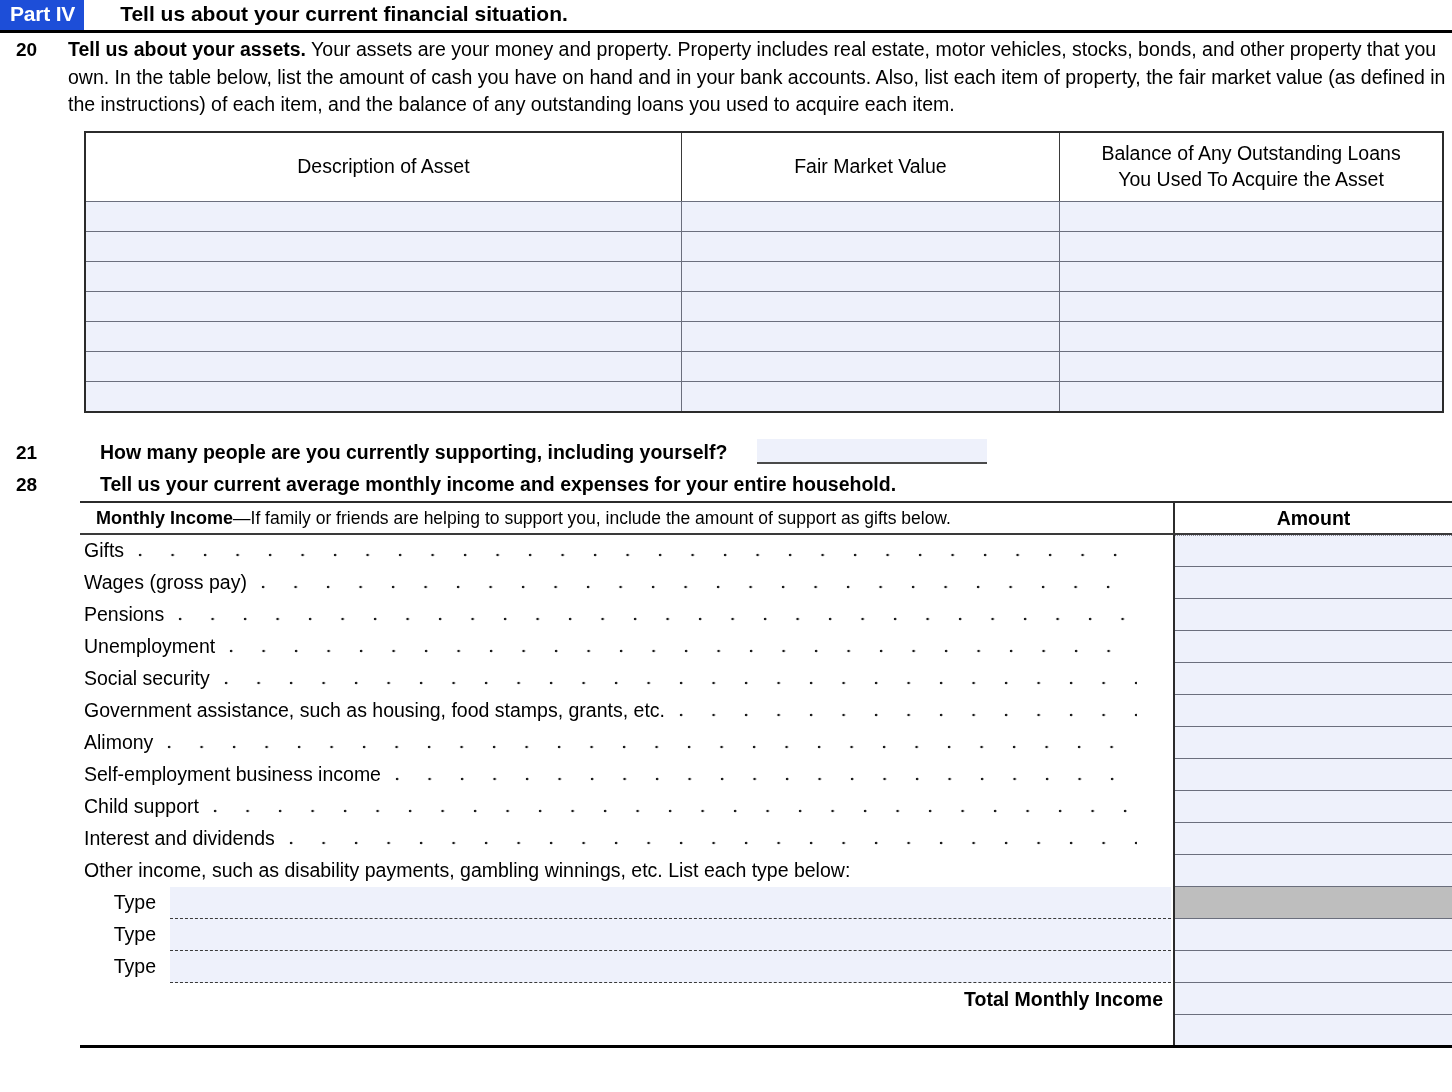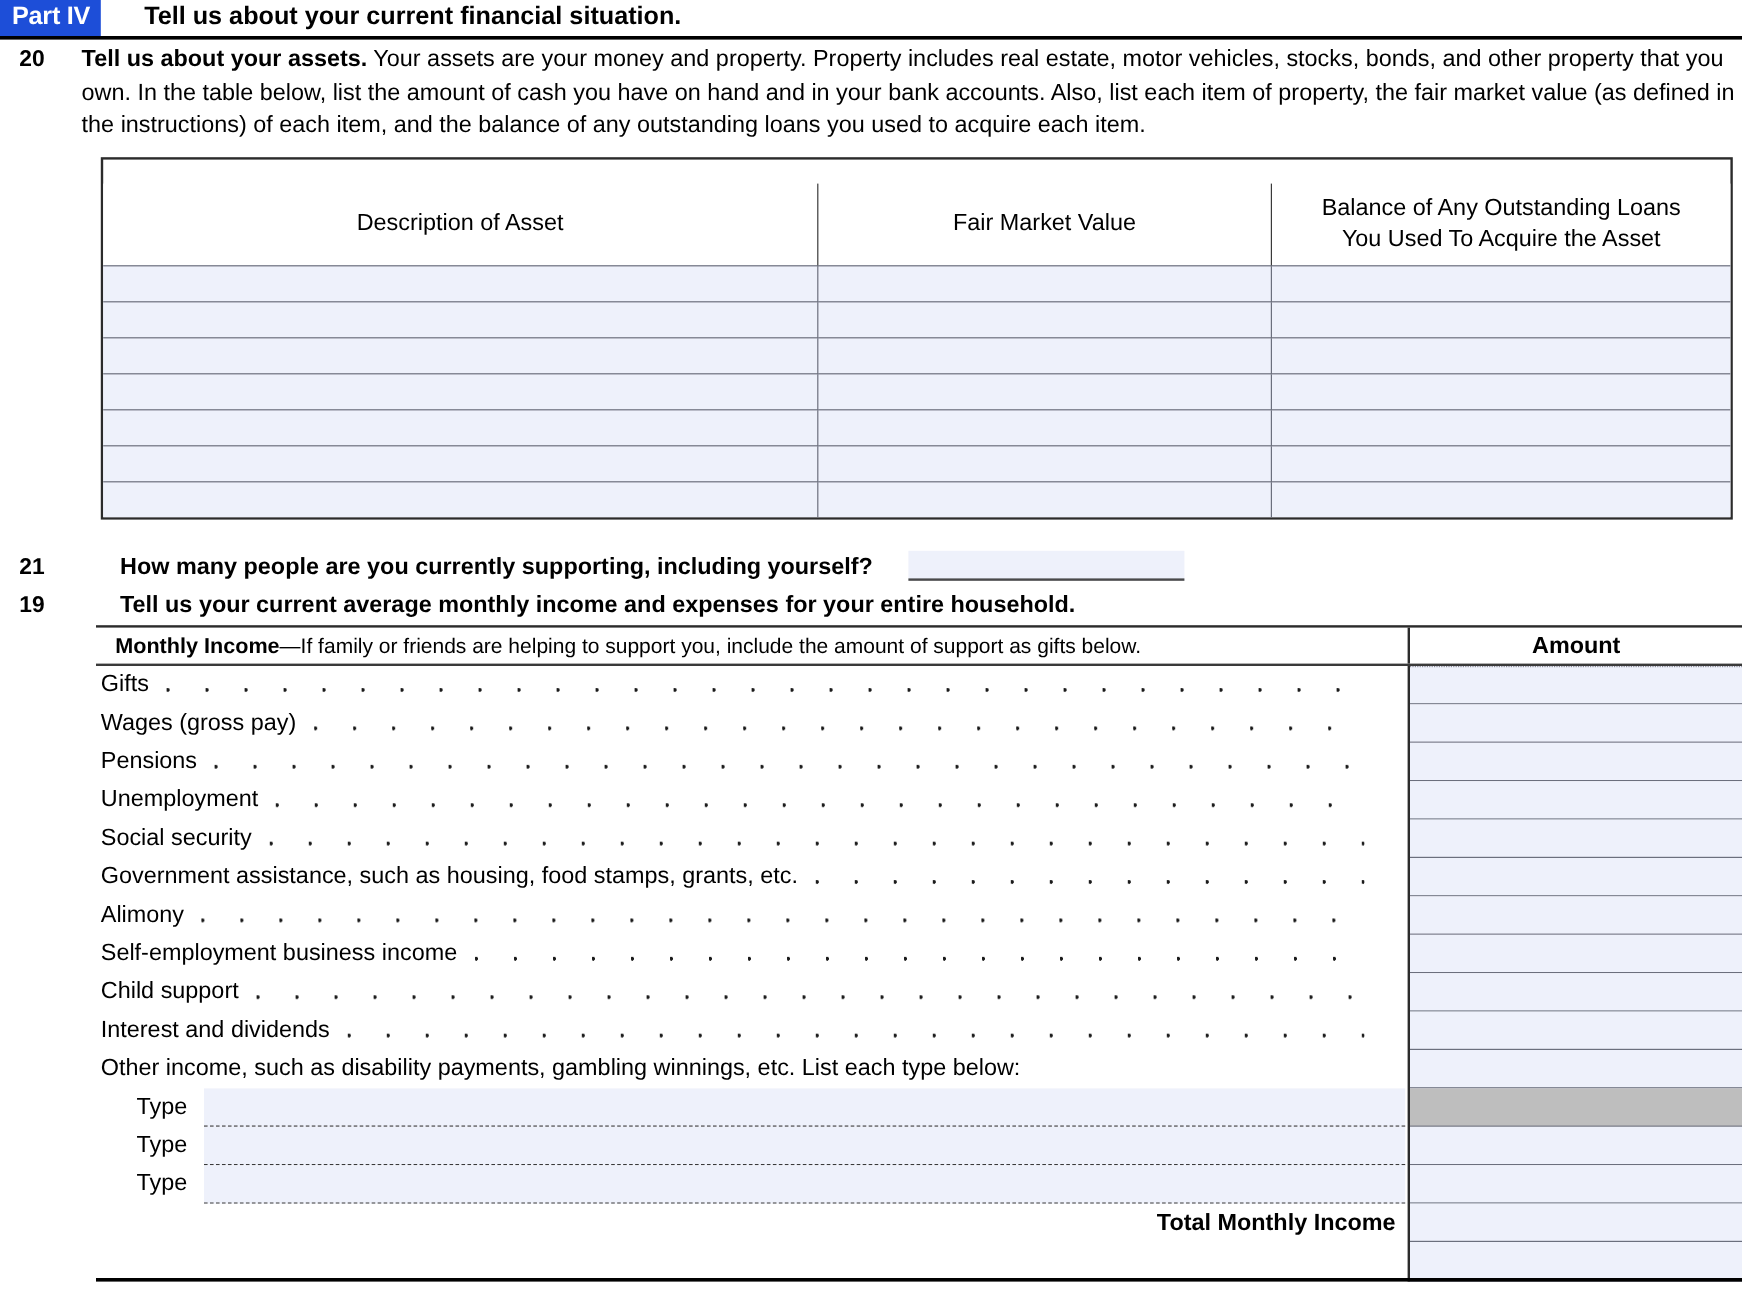--- a/index.html
+++ b/index.html
@@ -72,21 +72,20 @@
     margin: 12px 0 0 84px;
     width: 1360px;
     border: 2px solid #2b2b2b;
     border-bottom: 2px solid #2b2b2b;
     box-sizing: border-box;
   }
   table.asset-table {
     border-collapse: collapse;
     width: 100%;
     table-layout: fixed;
-    margin-top: 20px;
   }
   table.asset-table th {
     font-weight: normal;
     font-size: 19.5px;
     line-height: 26px;
     text-align: center;
     padding: 7px 4px 9px 4px;
     border-right: 1.5px solid #3a3a3a;
     border-bottom: 1.5px solid #6b6f7d;
     vertical-align: middle;
@@ -322,21 +321,21 @@
 
 <div class="q-row" id="q21-block">
   <div class="q-num">21</div>
   <div class="q-body">
     <span id="q21-label">How many people are you currently supporting, including yourself?</span>
     <span class="q21-field" title=""></span>
   </div>
 </div>
 
 <div class="q-row" id="q22-block">
-  <div class="q-num">19</div>
+  <div class="q-num">28</div>
   <div class="q-body">
     <span>Tell us your current average monthly income and expenses for your entire household.</span>
   </div>
 </div>
 
 <div class="income-wrap">
 
   <div class="income-head">
     <div class="income-head-left">
       <b>Monthly Income</b><span>—If family or friends are helping to support you, include the amount of support as gifts below.</span>

